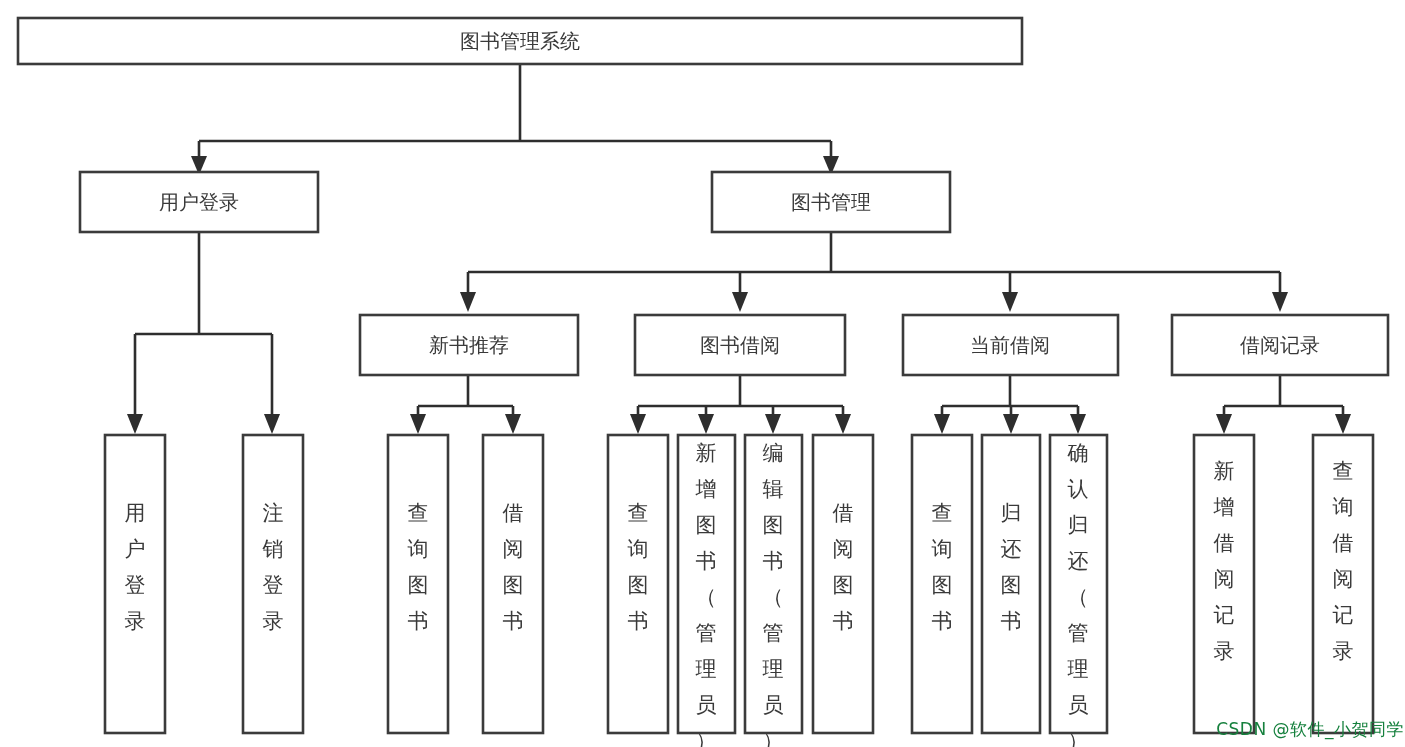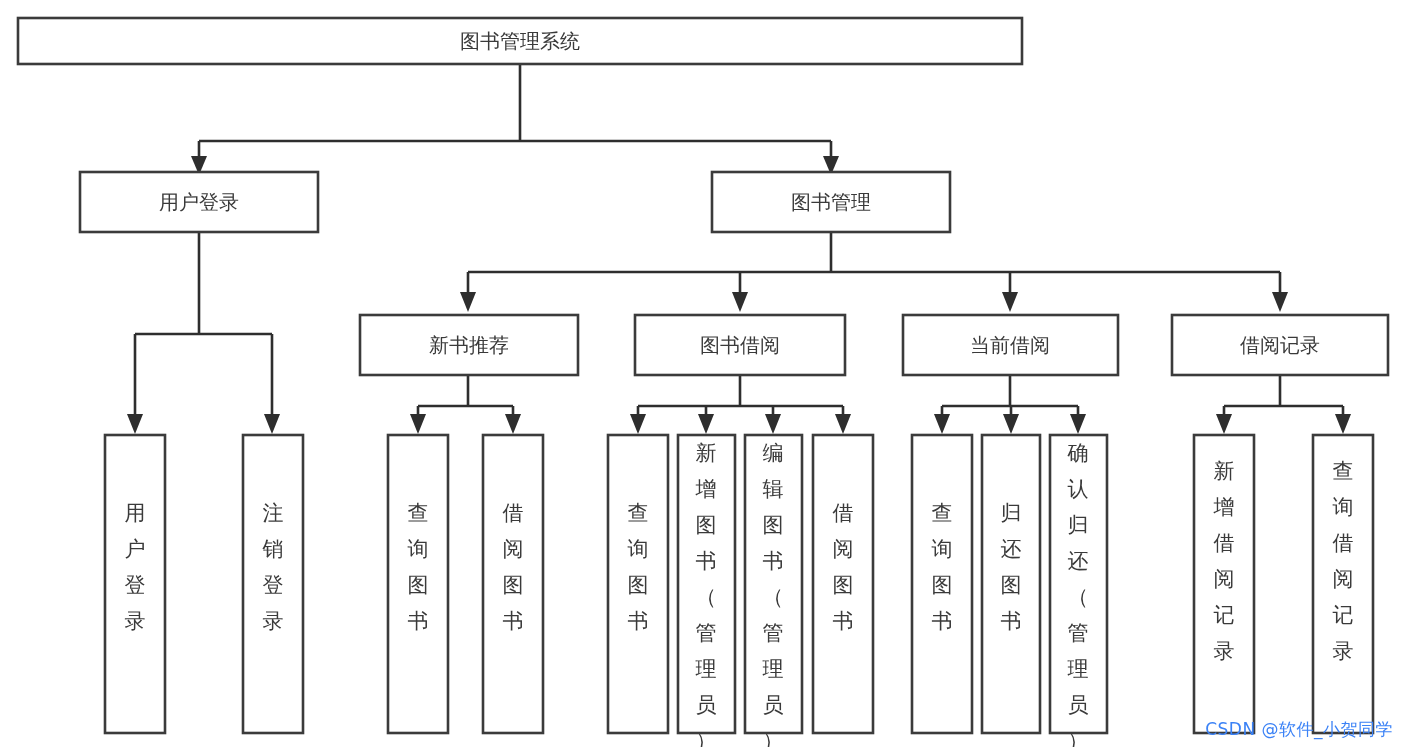--- a/index.html
+++ b/index.html
@@ -50,25 +50,25 @@
     dominant-baseline: middle;
   }
   .node-label-v {
     fill: #3a3a3a;
     font-family: "DejaVu Sans", "Liberation Sans", sans-serif;
     font-size: 21px;
     text-anchor: middle;
   }
   .watermark-text {
     position: absolute;
-    right: 12px;
+    right: 1px;
     bottom: 6px;
     font-family: "DejaVu Sans", "Liberation Sans", sans-serif;
     font-size: 17px;
-    color: #3b82f6;
+    color: #15803d;
     white-space: nowrap;
     letter-spacing: 0.5px;
     pointer-events: none;
   }
 </style>
 </head>
 <body>
 
 <div id="diagram-root">
 

